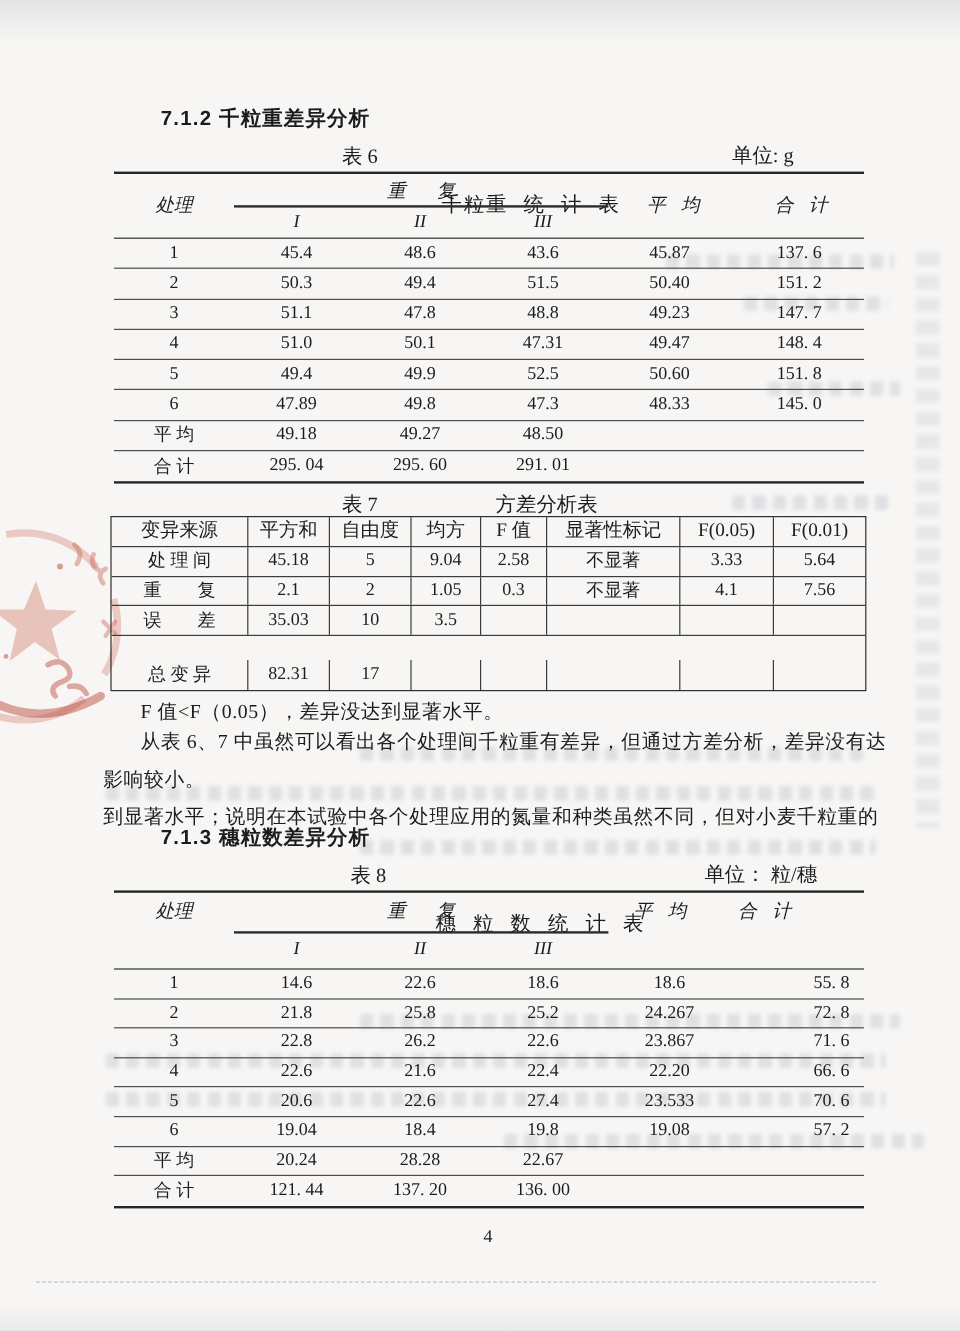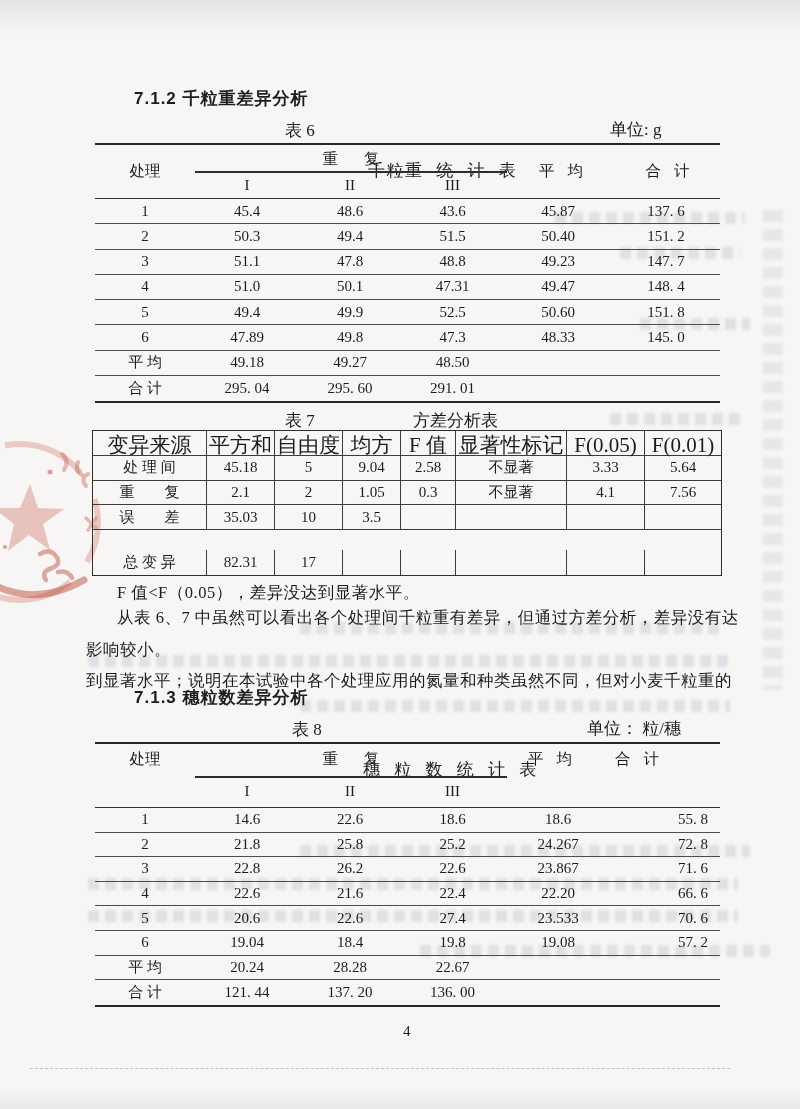--- a/index.html
+++ b/index.html
@@ -27,21 +27,21 @@
   
   .heading{font-family:"Liberation Sans","DejaVu Sans",sans-serif;font-weight:bold;
     font-size:17px;letter-spacing:1px;white-space:nowrap;}
   .caption{font-size:17px;white-space:nowrap;}
   .cap-title{letter-spacing:1.5px;word-spacing:7px;margin-top:40px;}
   .bodytext{font-size:16.5px;line-height:31.5px;letter-spacing:.5px;white-space:nowrap;}
   .pagenum{font-size:15px;}
 
   
   .stat-table{border-top:2.5px solid #262626;border-bottom:2.5px solid #262626;width:625px;z-index:2;}
-  .hdr{position:relative;border-bottom:1.8px solid #2e2e2e;font-size:15.5px;}
+  .hdr{position:relative;border-bottom:1.8px solid #2e2e2e;font-size:15.5px;font-style:italic;}
   .hcell{position:absolute;display:flex;align-items:center;justify-content:center;white-space:nowrap;}
   .repline{position:absolute;height:1.8px;background:#2c2c2c;}
   .wsp{word-spacing:22px;}
   .wsp2{word-spacing:9px;}
   .srow{display:grid;grid-template-columns:100px 104px 102px 103px 108px 108px;
     align-items:center;text-align:center;font-size:15px;border-bottom:1px solid #4d4d4d;
     box-sizing:border-box;}
   .t6 .srow{height:25.25px;}
   .t8 .srow{height:24.6px;}
   .srow:last-child{border-bottom:none;}
@@ -172,21 +172,21 @@
         <span>291. 01</span>
         <span></span>
         <span></span>
     </div>
   </div>
 
   <span class="abs caption z" style="left:285px;top:409px">表 7</span>
   <span class="abs caption z" style="left:413px;top:409px">方差分析表</span>
 
   <div class="abs t7">
-    <div class="t7row" style="font-size:21px">
+    <div class="t7row" style="font-size:16px">
       <span>变异来源</span>
         <span>平方和</span>
         <span>自由度</span>
         <span>均方</span>
         <span>F 值</span>
         <span>显著性标记</span>
         <span>F(0.05)</span>
         <span>F(0.01)</span>
     </div>
     <div class="t7row">

